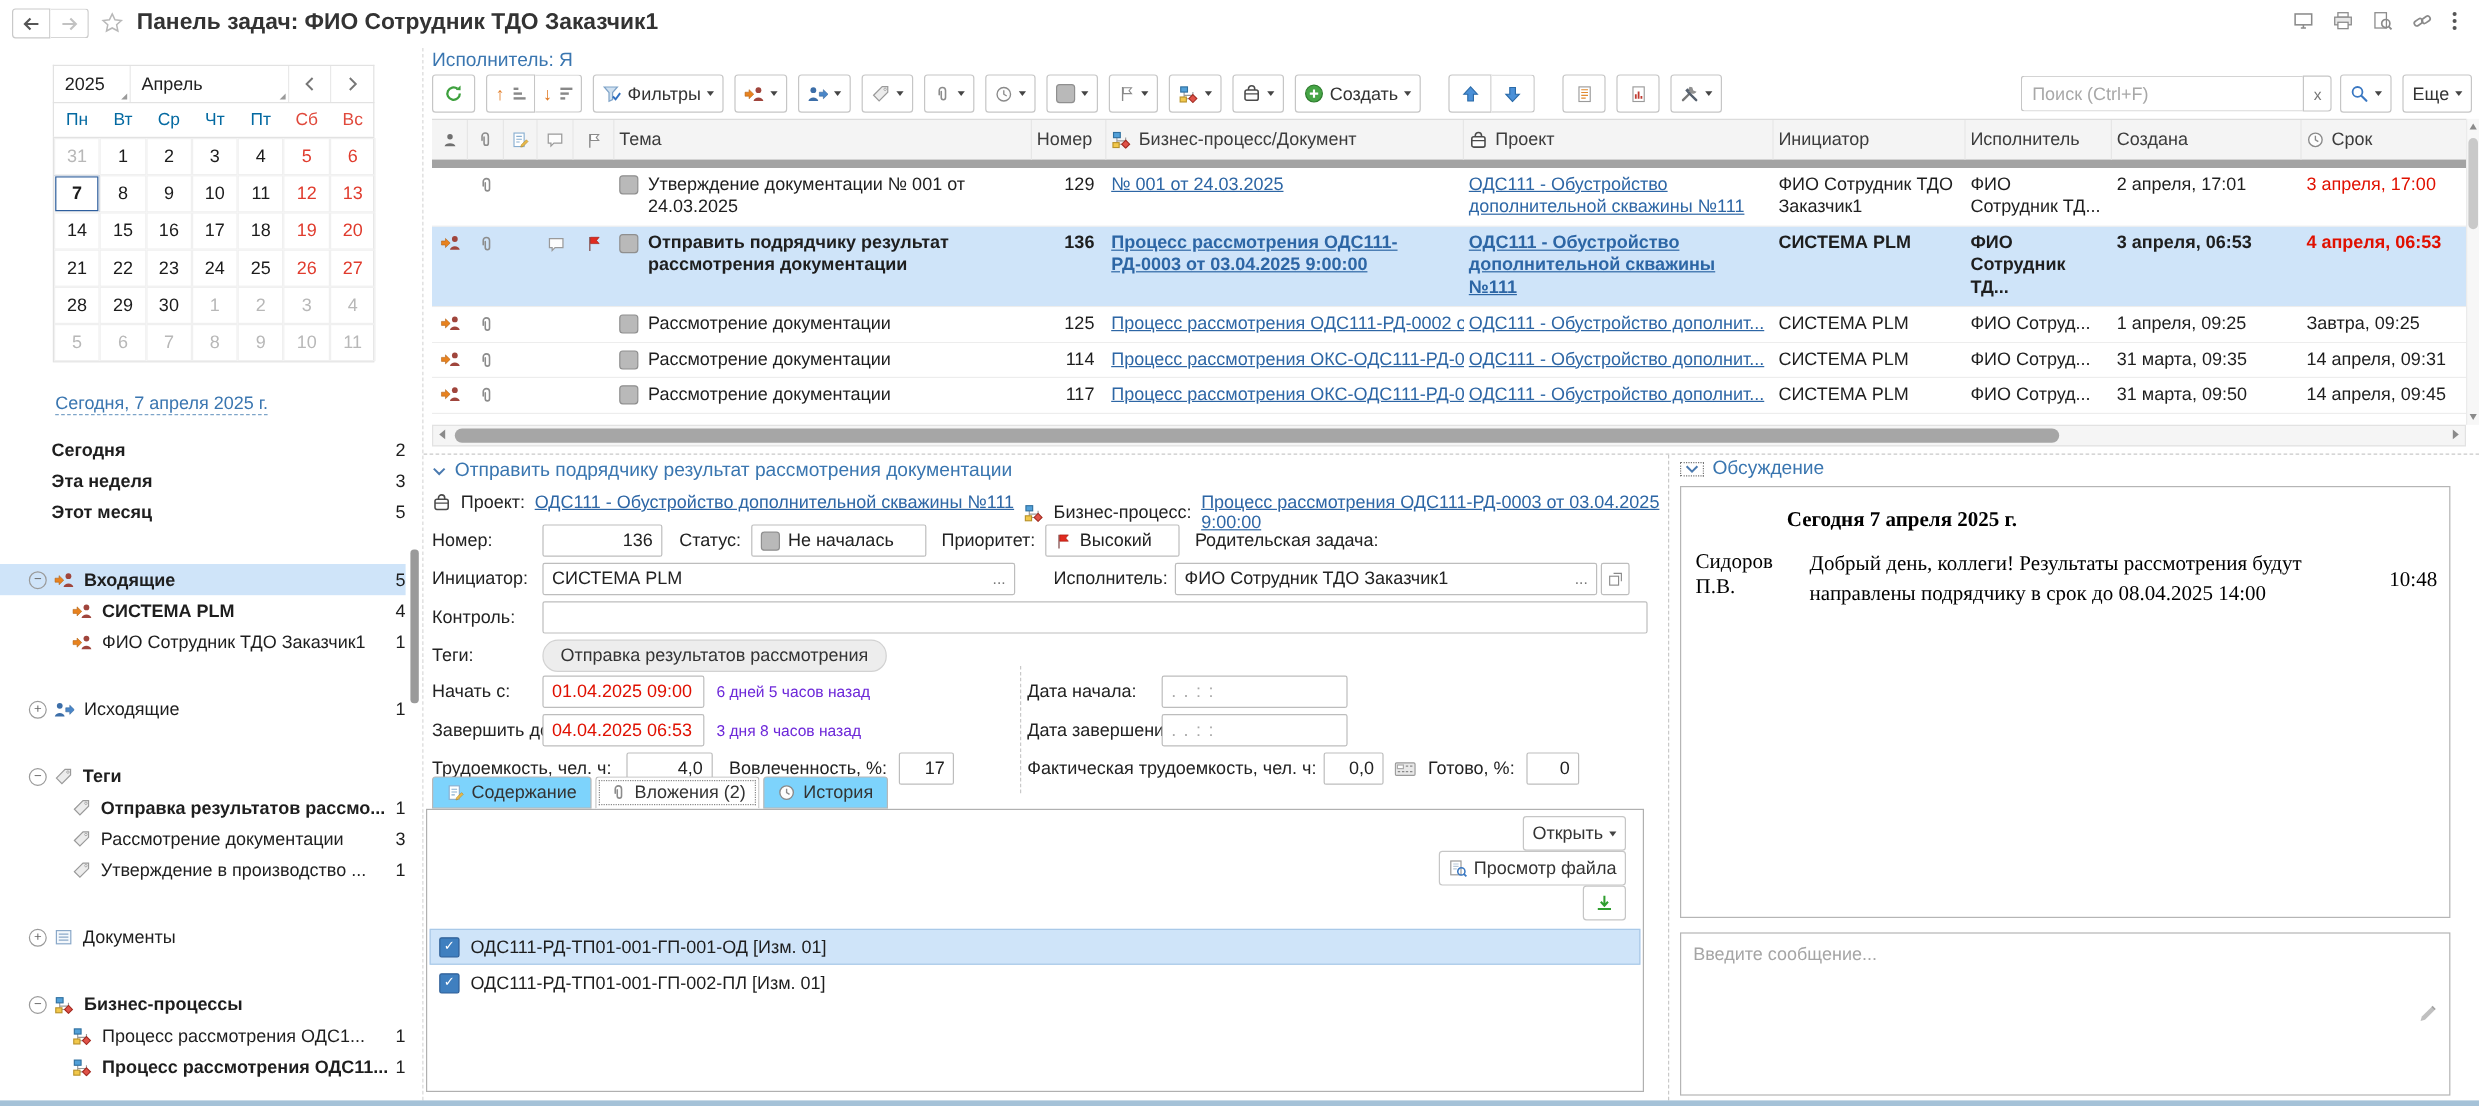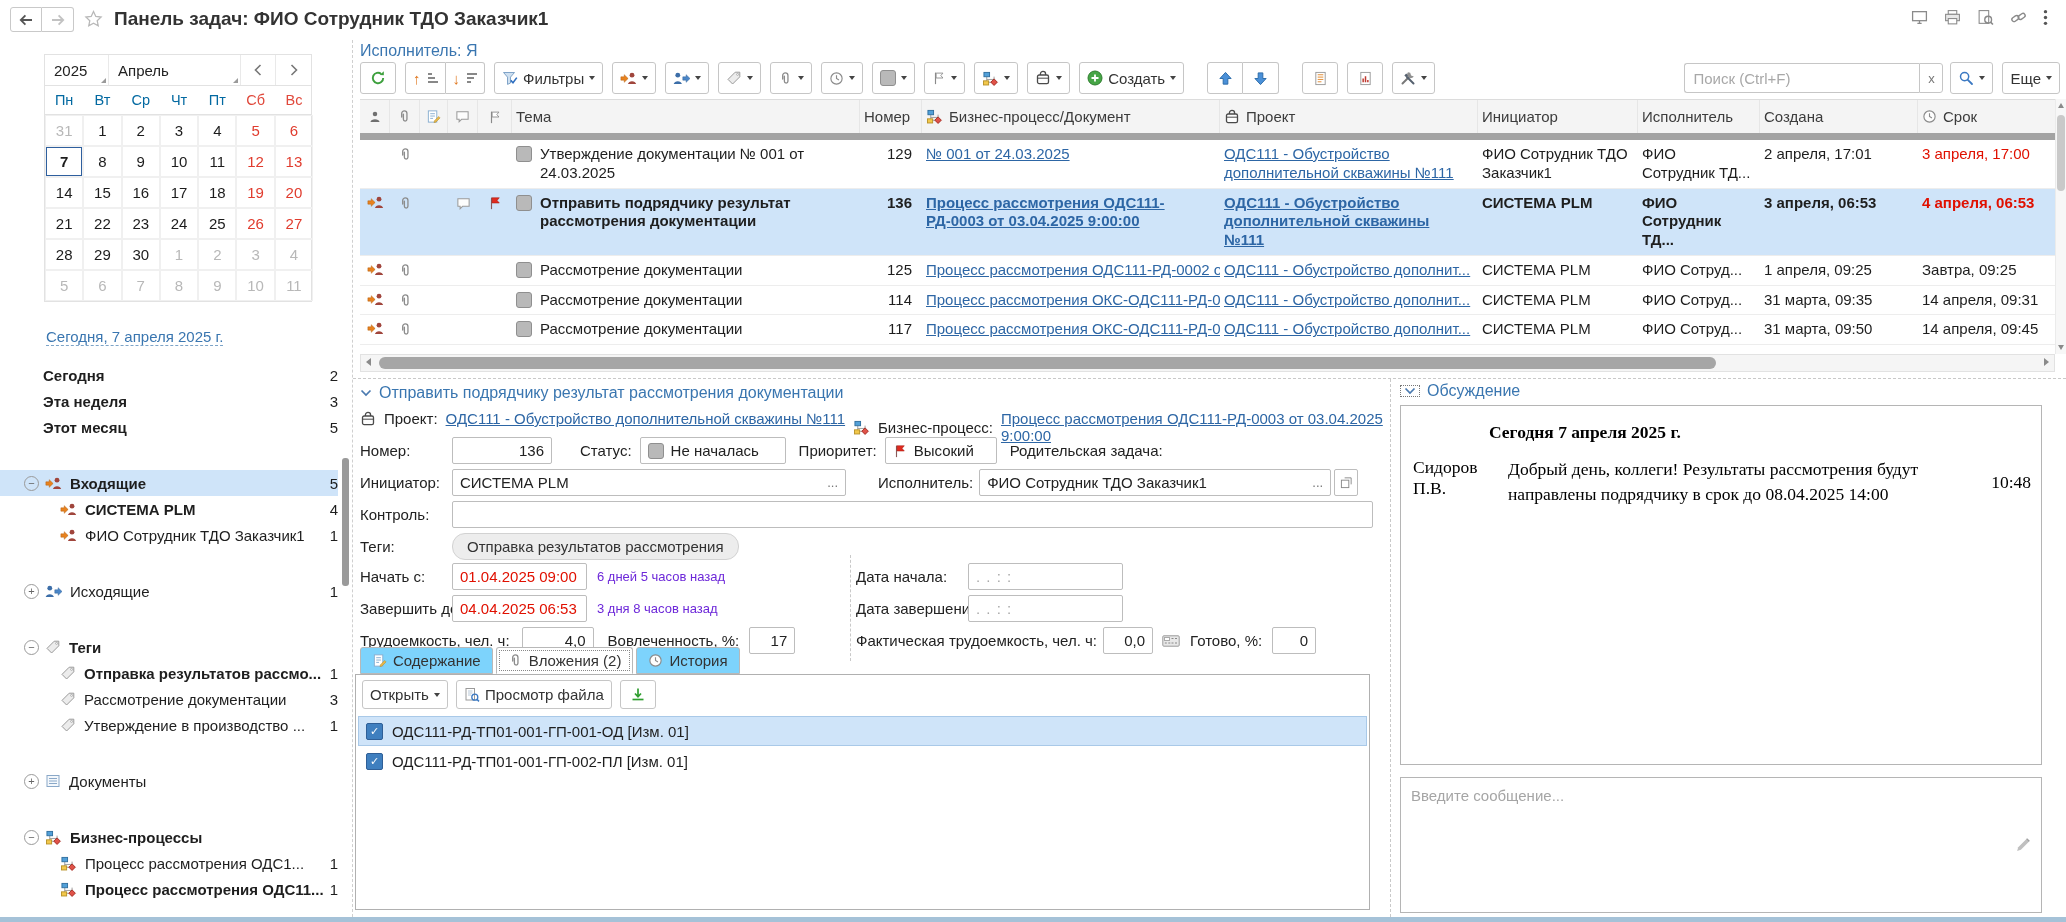--- a/index.html
+++ b/index.html
@@ -113,21 +113,21 @@
   .fld.masked{color:#a8a8a8;letter-spacing:1px;}
   .dots{margin-left:auto;color:#777;font-size:13px;cursor:pointer;padding-left:6px;}
   .sqbtn{width:24px;height:27px;border:1px solid #bdbdbd;border-radius:2px;background:#fff;display:inline-flex;align-items:center;justify-content:center;margin-left:3px;box-sizing:border-box;}
   .chip{display:inline-flex;align-items:center;height:25px;padding:0 14px;background:#ededed;border:1px solid #d2d2d2;border-radius:13px;font-size:15px;color:#333;}
   .redtext{color:#6d28d9;font-size:13px;margin-left:10px;white-space:nowrap;}
   .vsep{position:absolute;left:497px;top:176px;height:106px;border-left:1px dashed #c9c9c9;}
   .tabs{position:absolute;left:7px;top:268px;display:flex;align-items:flex-end;}
   .tab{height:27px;display:inline-flex;align-items:center;gap:6px;padding:0 11px;border:1px solid #b8b8b8;background:#7dd3fc;border-radius:3px 3px 0 0;margin-right:3px;font-size:15px;color:#333;position:relative;}
   .tab.active{background:#fff;border-bottom:1px solid #fff;outline:1px dotted #888;outline-offset:-4px;}
   .attach-box{position:absolute;left:2px;top:295px;width:1015px;height:236px;border:1px solid #b0b0b0;background:#fff;box-sizing:border-box;}
-  .attach-toolbar{display:flex;align-items:flex-end;padding:5px 6px;}
+  .attach-toolbar{display:flex;align-items:flex-end;padding:5px 6px;flex-direction:column;}
   .tbtn.sm{height:29px;margin-right:8px;}
   .attach-list{padding:2px 2px;}
   .arow{display:flex;align-items:center;gap:9px;height:28px;padding-left:7px;font-size:15px;color:#1e1e1e;cursor:pointer;border:1px solid transparent;}
   .arow.sel{background:#cfe4f9;border:1px solid #a9c9e8;}
   .cbx{width:15px;height:15px;background:#3f7fbf;border:1px solid #2f5f97;border-radius:2px;color:#fff;font-size:11px;line-height:14px;text-align:center;flex:0 0 15px;}
 
   
   .discussion{position:absolute;left:1037px;right:0;top:0;bottom:0;border-left:1px dashed #c9c9c9;}
   .d-head{position:absolute;left:9px;top:3px;display:flex;align-items:center;gap:7px;}
   .chevbox{border:1px dotted #777;padding:1px 3px;display:inline-flex;cursor:pointer;}
@@ -932,21 +932,21 @@
           </span>
         <span class="flabel" style="margin-right:8px">Бизнес-процесс:</span>
         <a class="lnk" style="font-size:15px">Процесс рассмотрения ОДС111-РД-0003 от 03.04.2025 9:00:00</a>
       </div>
 
       <div class="frow" style="top:58px">
         <span class="flabel w92">Номер:</span>
         <span class="fld numf" style="width:100px">
             <span>136</span>
           </span>
-        <span class="flabel" style="margin-left:28px;margin-right:8px">Статус:</span>
+        <span class="flabel" style="margin-left:14px;margin-right:8px">Статус:</span>
         <span class="fld" style="width:146px">
             <span class="status-sq"></span>
             <span>Не началась</span>
           </span>
         <span class="flabel" style="margin-left:13px;margin-right:8px">Приоритет:</span>
         <span class="fld" style="width:112px">
             <span class="icon">
               <svg viewBox="0 0 16 16" width="14" height="14">
                 <path d="M4,15 V1.8" stroke="#8a5a5a" stroke-width="1.3"></path>
                 <path d="M4.7,2 h8.2 l-2.5,3 2.5,3 H4.7 Z" fill="#e02b20" stroke="#a51408" stroke-width="0.6"></path>

